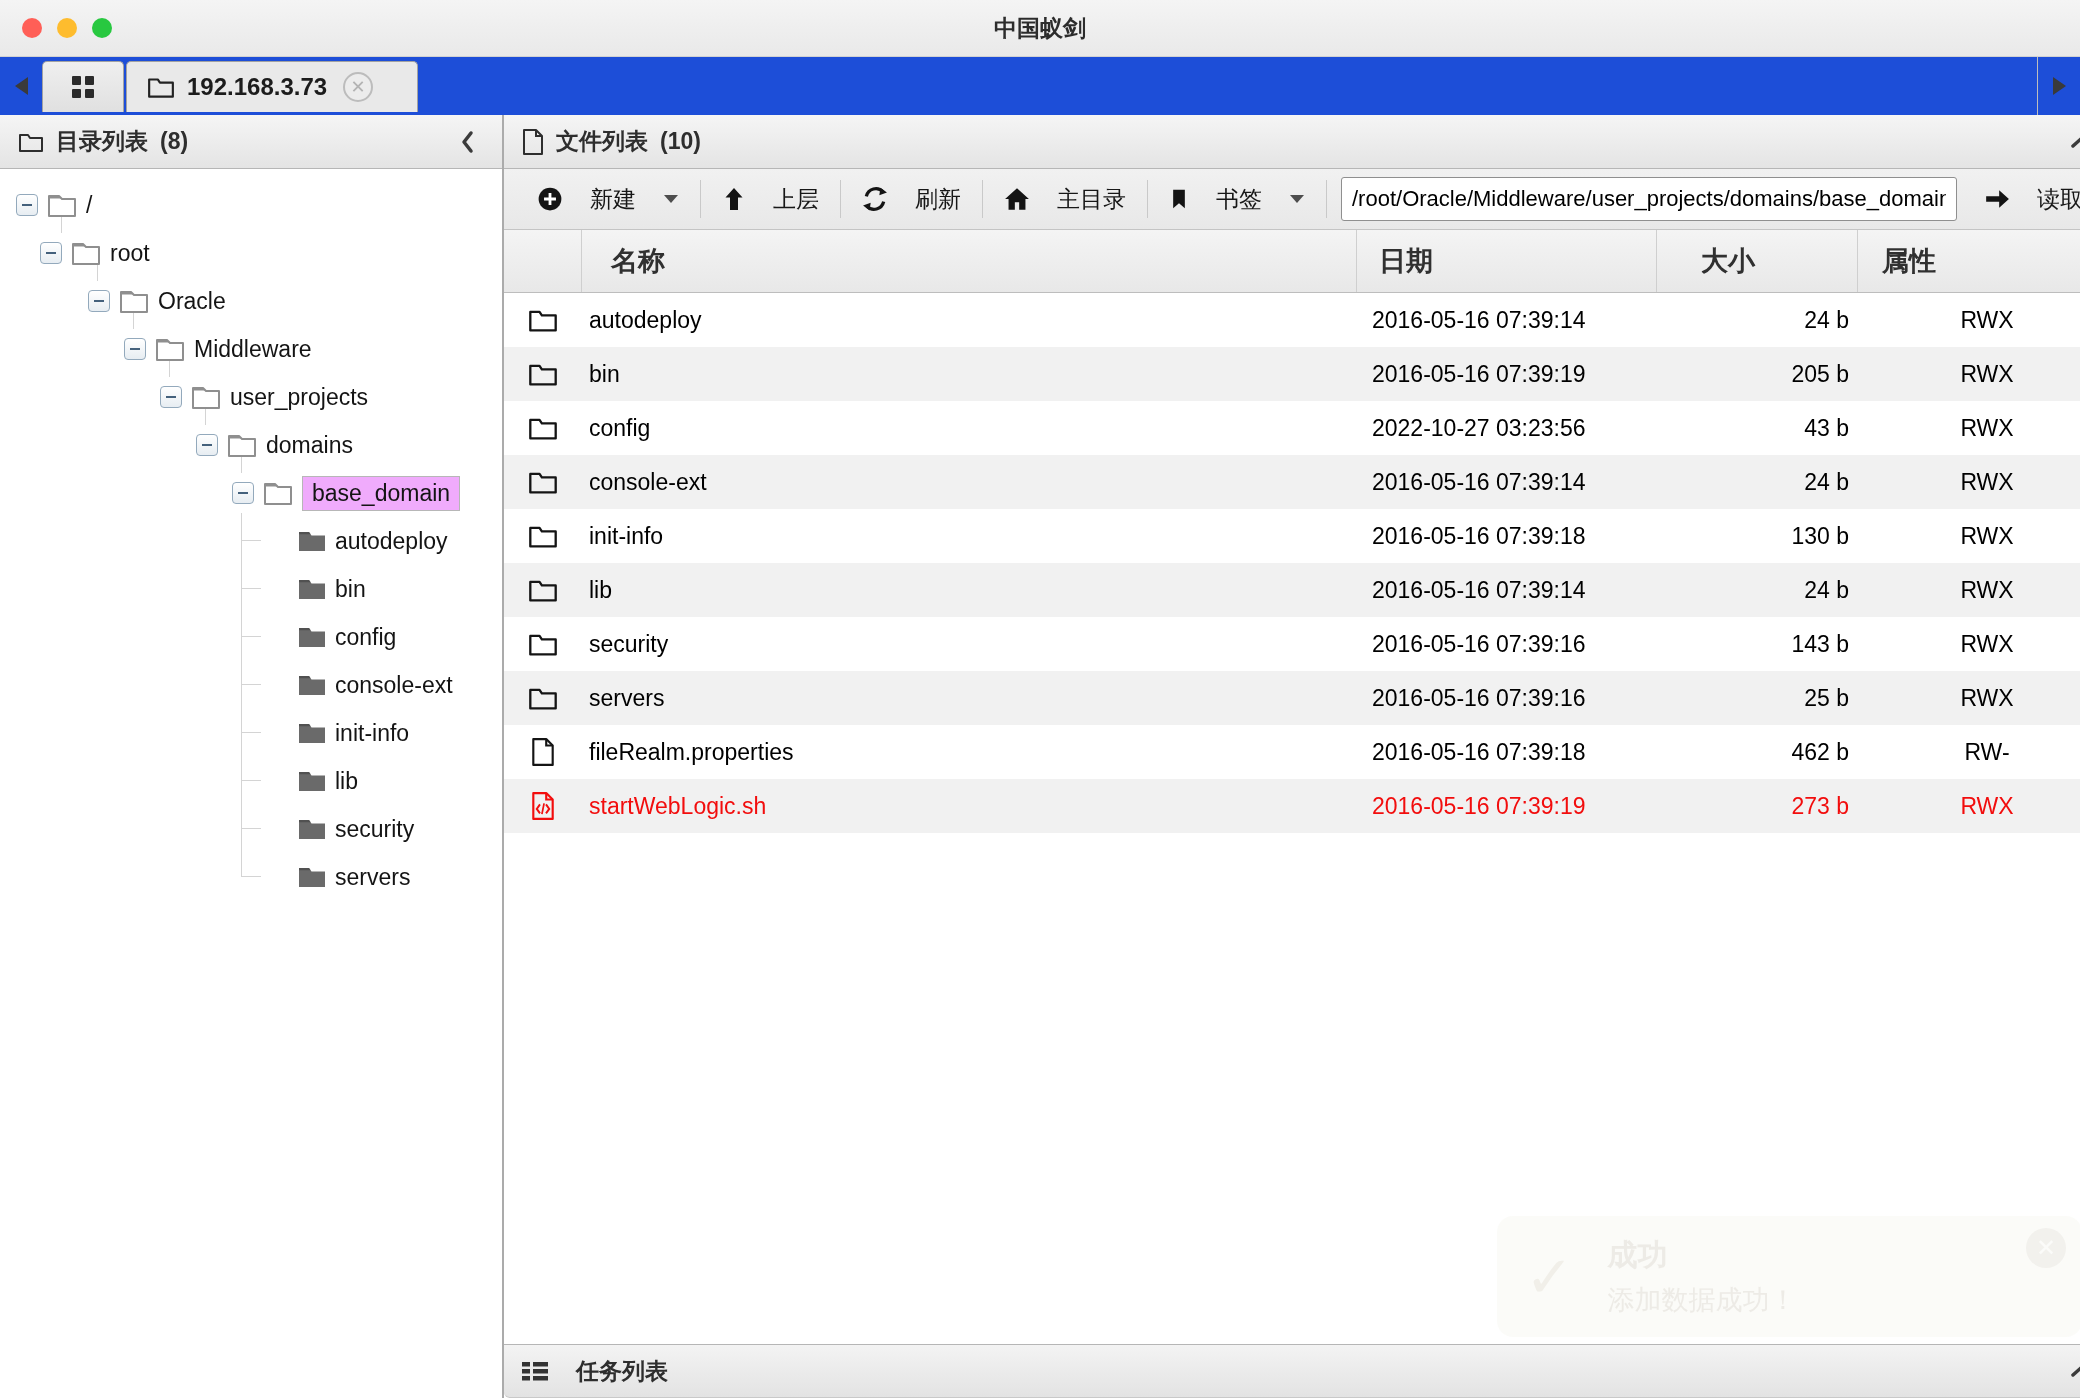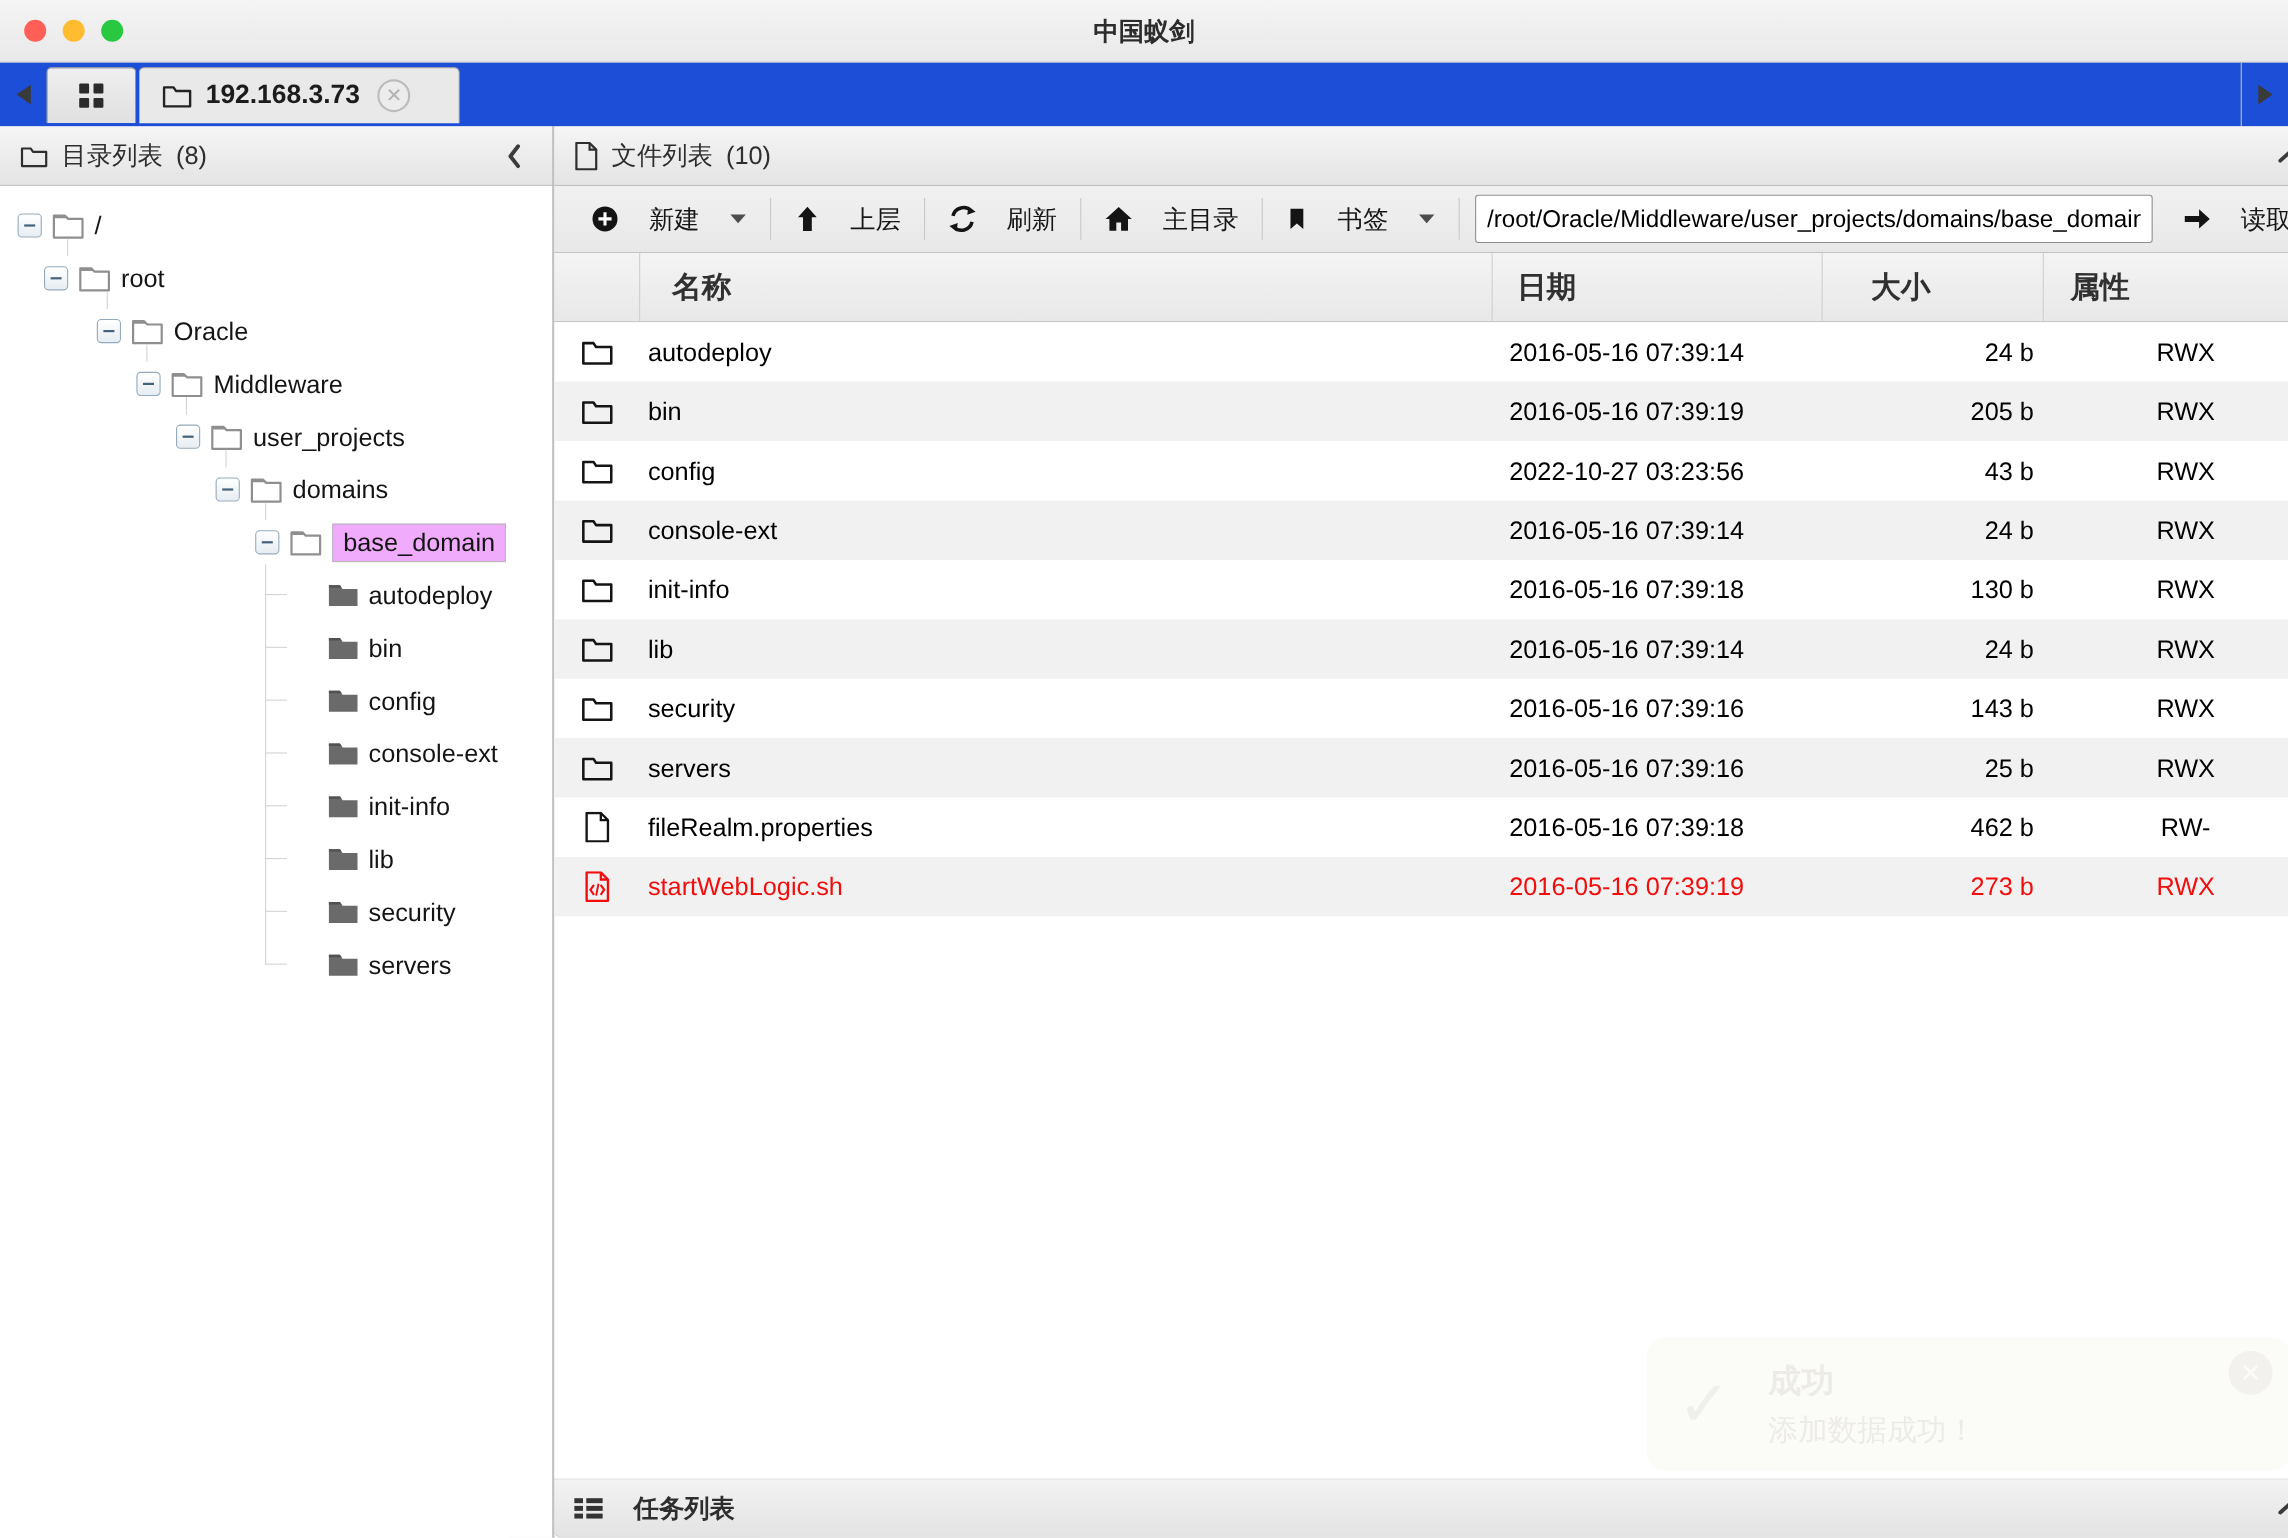--- a/index.html
+++ b/index.html
@@ -30,21 +30,21 @@
     display:flex;align-items:center;justify-content:center;font-size:18px;font-weight:bold;line-height:1;margin-left:4px}
   .navarrow.rt{position:absolute;right:0;top:0;border-left:1px solid #bdbdbd;height:58px}
   
   .main{position:absolute;top:115px;left:0;right:0;bottom:0;display:flex}
   .leftpanel{width:502px;min-width:502px;background:#fff;border-right:1px solid #ababab;display:flex;flex-direction:column}
   .splitter{width:14px;background:#e3e3e3;position:relative}
   .grip{position:absolute;left:5px;top:530px;width:4px;height:170px;
     background:repeating-linear-gradient(#bdbdbd 0 4px,transparent 4px 14px)}
   .rightpanel{flex:1;background:#fff;border-left:1px solid #ababab;display:flex;flex-direction:column}
   .phead{height:53px;min-height:53px;background:linear-gradient(#f5f5f5,#e4e4e4);border-bottom:1px solid #b6b6b6;
-    display:flex;align-items:center;gap:12px;padding:0 18px;font-size:23px;font-weight:normal;color:#2e2e2e}
+    display:flex;align-items:center;gap:12px;padding:0 18px;font-size:23px;font-weight:bold;color:#2e2e2e}
   .phead .spacer{flex:1}
   .chev{display:flex;align-items:center;justify-content:center;width:34px;height:34px}
   
   .tree{flex:1;position:relative;background:#fff;overflow:hidden}
   .tnode{position:absolute;height:48px;display:flex;align-items:center;gap:9px;cursor:default}
   .toggle{width:20px;height:20px;border:1px solid #93a9bc;border-radius:4px;background:linear-gradient(#ffffff,#e7edf2);
     display:flex;align-items:center;justify-content:center;flex:none}
   .minus{width:10px;height:2px;background:#44617c}
   .tspace{width:21px;flex:none}
   .tlabel{font-size:23px;color:#141414;white-space:nowrap}

